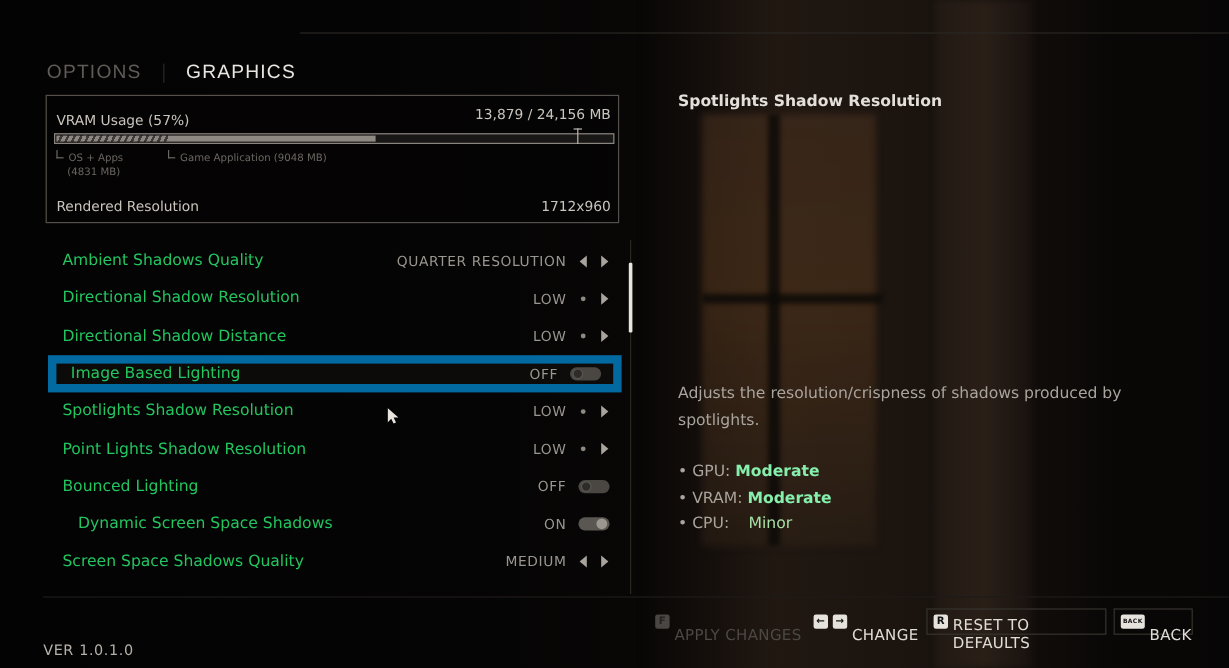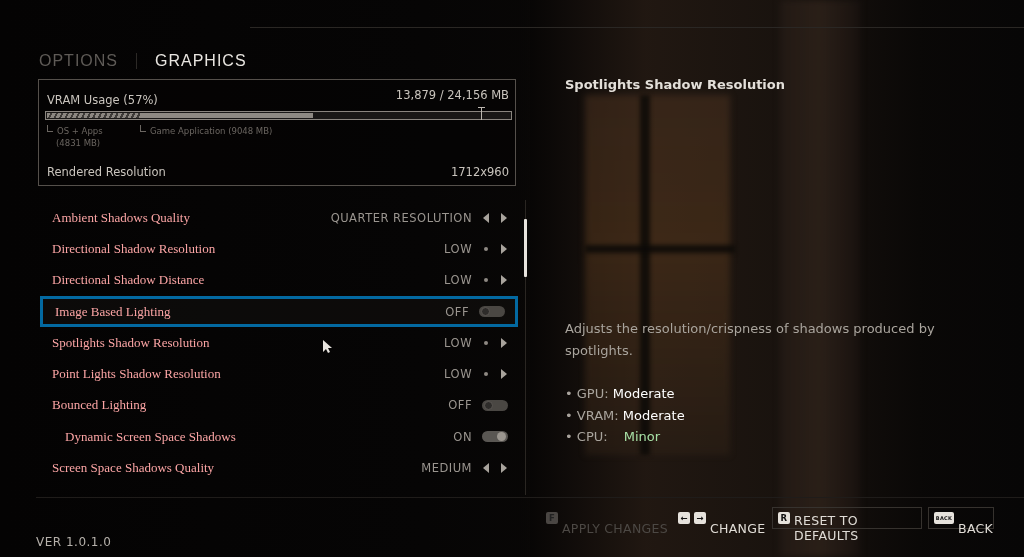--- a/index.html
+++ b/index.html
@@ -66,22 +66,22 @@
   }
   .rr-label { position:absolute; left:8px; top:85px; font-size:11.5px; color:#c9c4bd; }
   .rr-value { position:absolute; right:6px; top:85px; font-size:11.5px; color:#c9c4bd; }
 
   
   .settings { position:absolute; left:40px; top:202px; width:478px; }
   .row {
     position:relative; height:31.3px; box-sizing:border-box;
     display:flex; align-items:center;
   }
-  .row.selected { border:3px solid #0369a1; background:rgba(20,18,16,0.5); }
-  .row .label { position:absolute; left:12px; font-size:13px; color:#fca5a5; white-space:nowrap;font-family:Liberation Serif, serif; }
+  .row.selected { border:7px solid #0369a1; background:rgba(20,18,16,0.5); }
+  .row .label { position:absolute; left:12px; font-size:13px; color:#22c55e; white-space:nowrap; }
   .row.indent .label { left:25px; }
   .row .value {
     position:absolute; right:46px; font-size:11.5px; color:#9a958f;
     letter-spacing:0.5px; white-space:nowrap;
   }
   .row .ctrl-left { position:absolute; right:27px; width:10px; height:10px; }
   .row .ctrl-right { position:absolute; right:9px; width:10px; height:10px; }
   .arrow-l { width:0; height:0; border-top:5px solid transparent; border-bottom:5px solid transparent; border-right:6px solid #a8a39c; margin:0 auto; }
   .arrow-r { width:0; height:0; border-top:5px solid transparent; border-bottom:5px solid transparent; border-left:6px solid #a8a39c; margin:0 auto; }
   .dot { width:4px; height:4px; border-radius:50%; background:#8e8983; margin:3px auto 0; }
@@ -99,21 +99,21 @@
 
   
   .cursor { position:absolute; left:323px; top:340px; width:0; height:0;
     border-left:0 solid transparent; }
   .cursor svg { display:block; }
 
   
   .desc-title { position:absolute; left:565px; top:77px; font-size:13px; color:#e3dfd9; font-weight:bold; }
   .desc-text { position:absolute; left:565px; top:318px; width:400px; font-size:13px; line-height:22px; color:#a9a49d; }
   .perf { position:absolute; left:565px; top:383px; font-size:13px; line-height:21.7px; color:#a9a49d; }
-  .perf .lvl-moderate { color:#ffffff; font-weight:normal; }
+  .perf .lvl-moderate { color:#86efac; font-weight:bold; }
   .perf .lvl-minor { color:#a7e0a5; font-weight:normal;margin-left:12px; }
 
   
   .footer-line { position:absolute; left:36px; top:497px; width:988px; height:1px; background:#1f1c1a; }
   .version { position:absolute; left:36px; top:535px; font-size:12px; color:#b5b0aa; letter-spacing:0.5px; }
   .foot { position:absolute; top:507px; height:22px; display:flex; align-items:center; font-size:12.5px; letter-spacing:0.3px; }
   .foot.boxed { border:1px solid #36322e; box-sizing:border-box; padding:0 5px; }
   .key {
     display:inline-flex; align-items:center; justify-content:center;
     height:12px; min-width:12px; border-radius:2px; background:#e6e2dc; color:#111;

